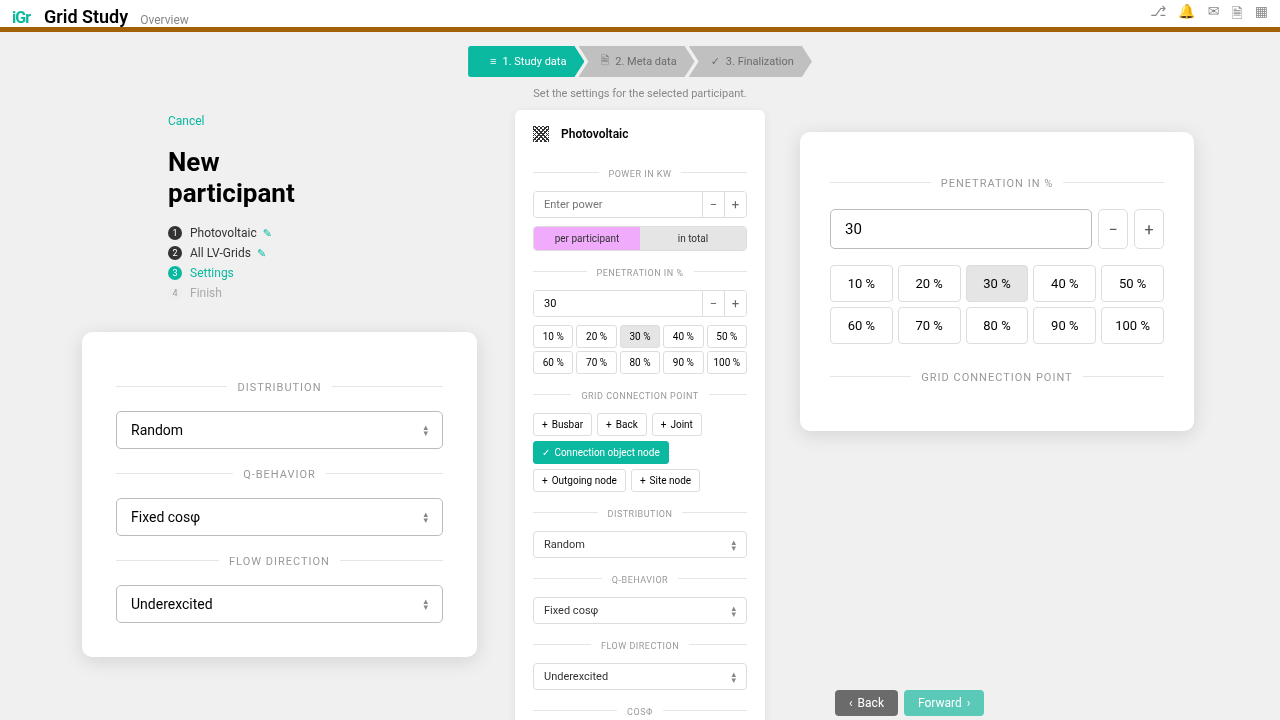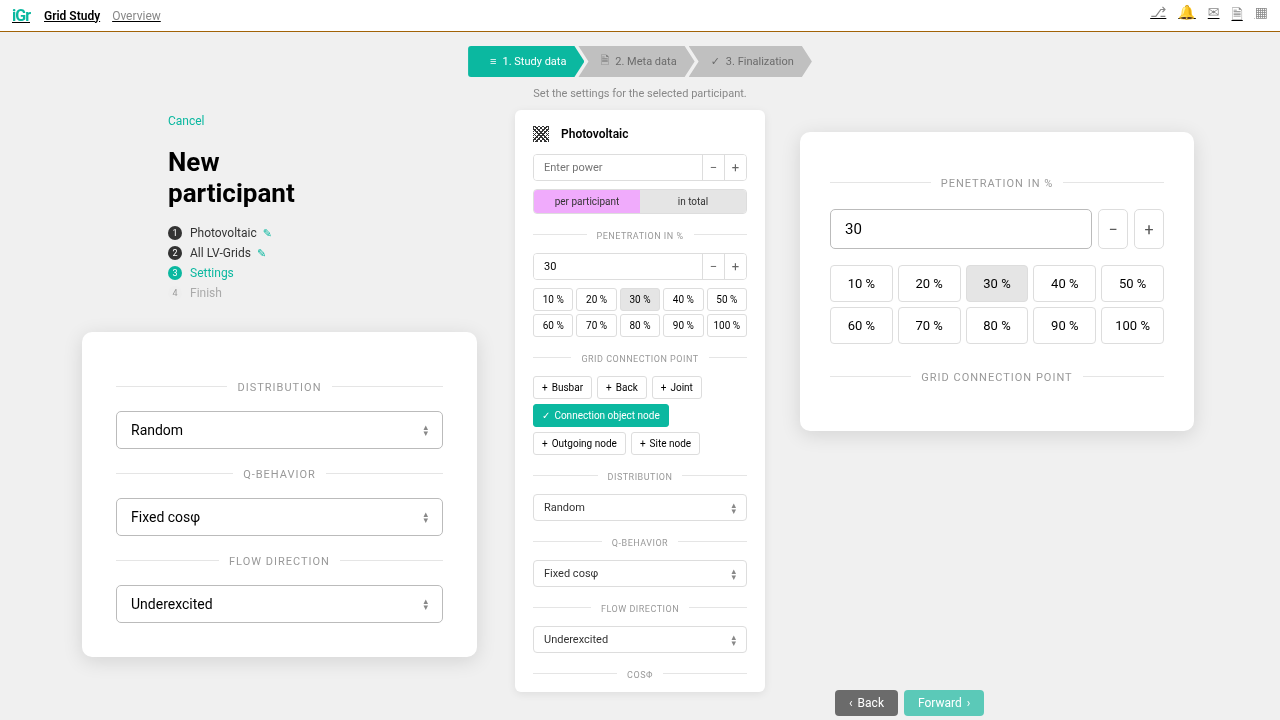--- a/index.html
+++ b/index.html
@@ -1,21 +1,21 @@
 <!DOCTYPE html>
 <html><head>
 <meta charset="utf-8">
 <style>
 * { box-sizing: border-box; margin: 0; padding: 0; font-family: -apple-system, BlinkMacSystemFont, "Segoe UI", Roboto, sans-serif; }
 body { width: 1280px; height: 720px; background: #f0f0f0; overflow: hidden; position: relative; }
 
 
-.header { height: 32px; background: #fff; display: flex; align-items: center; padding: 0 12px; border-bottom: 1px solid #a16207; text-decoration: underline; }
+.header { height: 32px; background: #fff; display: flex; align-items: flex-end; padding: 0 12px; border-bottom: 5px solid #a16207; }
 .logo { color: #0bb8a0; font-weight: bold; font-size: 16px; margin-right: 14px; letter-spacing: -1px; }
-.header-title { font-weight: 600; font-size: 12px; margin-right: 12px; }
+.header-title { font-weight: 600; font-size: 18px; margin-right: 12px; }
 .header-link { font-size: 12px; color: #888; }
 .header-icons { margin-left: auto; display: flex; gap: 12px; color: #888; }
 .header-icons span { cursor: pointer; font-size: 14px; }
 
 
 .stepper { display: flex; justify-content: center; margin-top: 14px; }
 .stepper-item { display: flex; align-items: center; font-size: 11px; padding: 6px 18px 6px 22px; position: relative; color: #6b6b6b; background: #c0c0c0; clip-path: polygon(0 0, calc(100% - 10px) 0, 100% 50%, calc(100% - 10px) 100%, 0 100%, 10px 50%); margin-left: -6px; }
 .stepper-item:first-child { clip-path: polygon(0 0, calc(100% - 10px) 0, 100% 50%, calc(100% - 10px) 100%, 0 100%); margin-left: 0; border-radius: 3px 0 0 3px; }
 .stepper-item.active { background: #0bb8a0; color: #fff; z-index: 2; }
 .stepper-icon { margin-right: 6px; font-size: 11px; }
@@ -154,20 +154,21 @@
       </div>
     </div>
   </div>
 
   <div class="center-card">
     <div class="card-header">
       <div class="pv-icon"></div>
       <span class="card-header-title">Photovoltaic</span>
     </div>
 
+    <div class="section-divider"><span>POWER IN KW</span></div>
     <div class="input-row">
       <input placeholder="Enter power" style="">
       <button class="spin-btn">−</button>
       <button class="spin-btn">+</button>
     </div>
     <div class="toggle-row">
       <div class="toggle-btn">per participant</div>
       <div class="toggle-btn selected">in total</div>
     </div>
 

